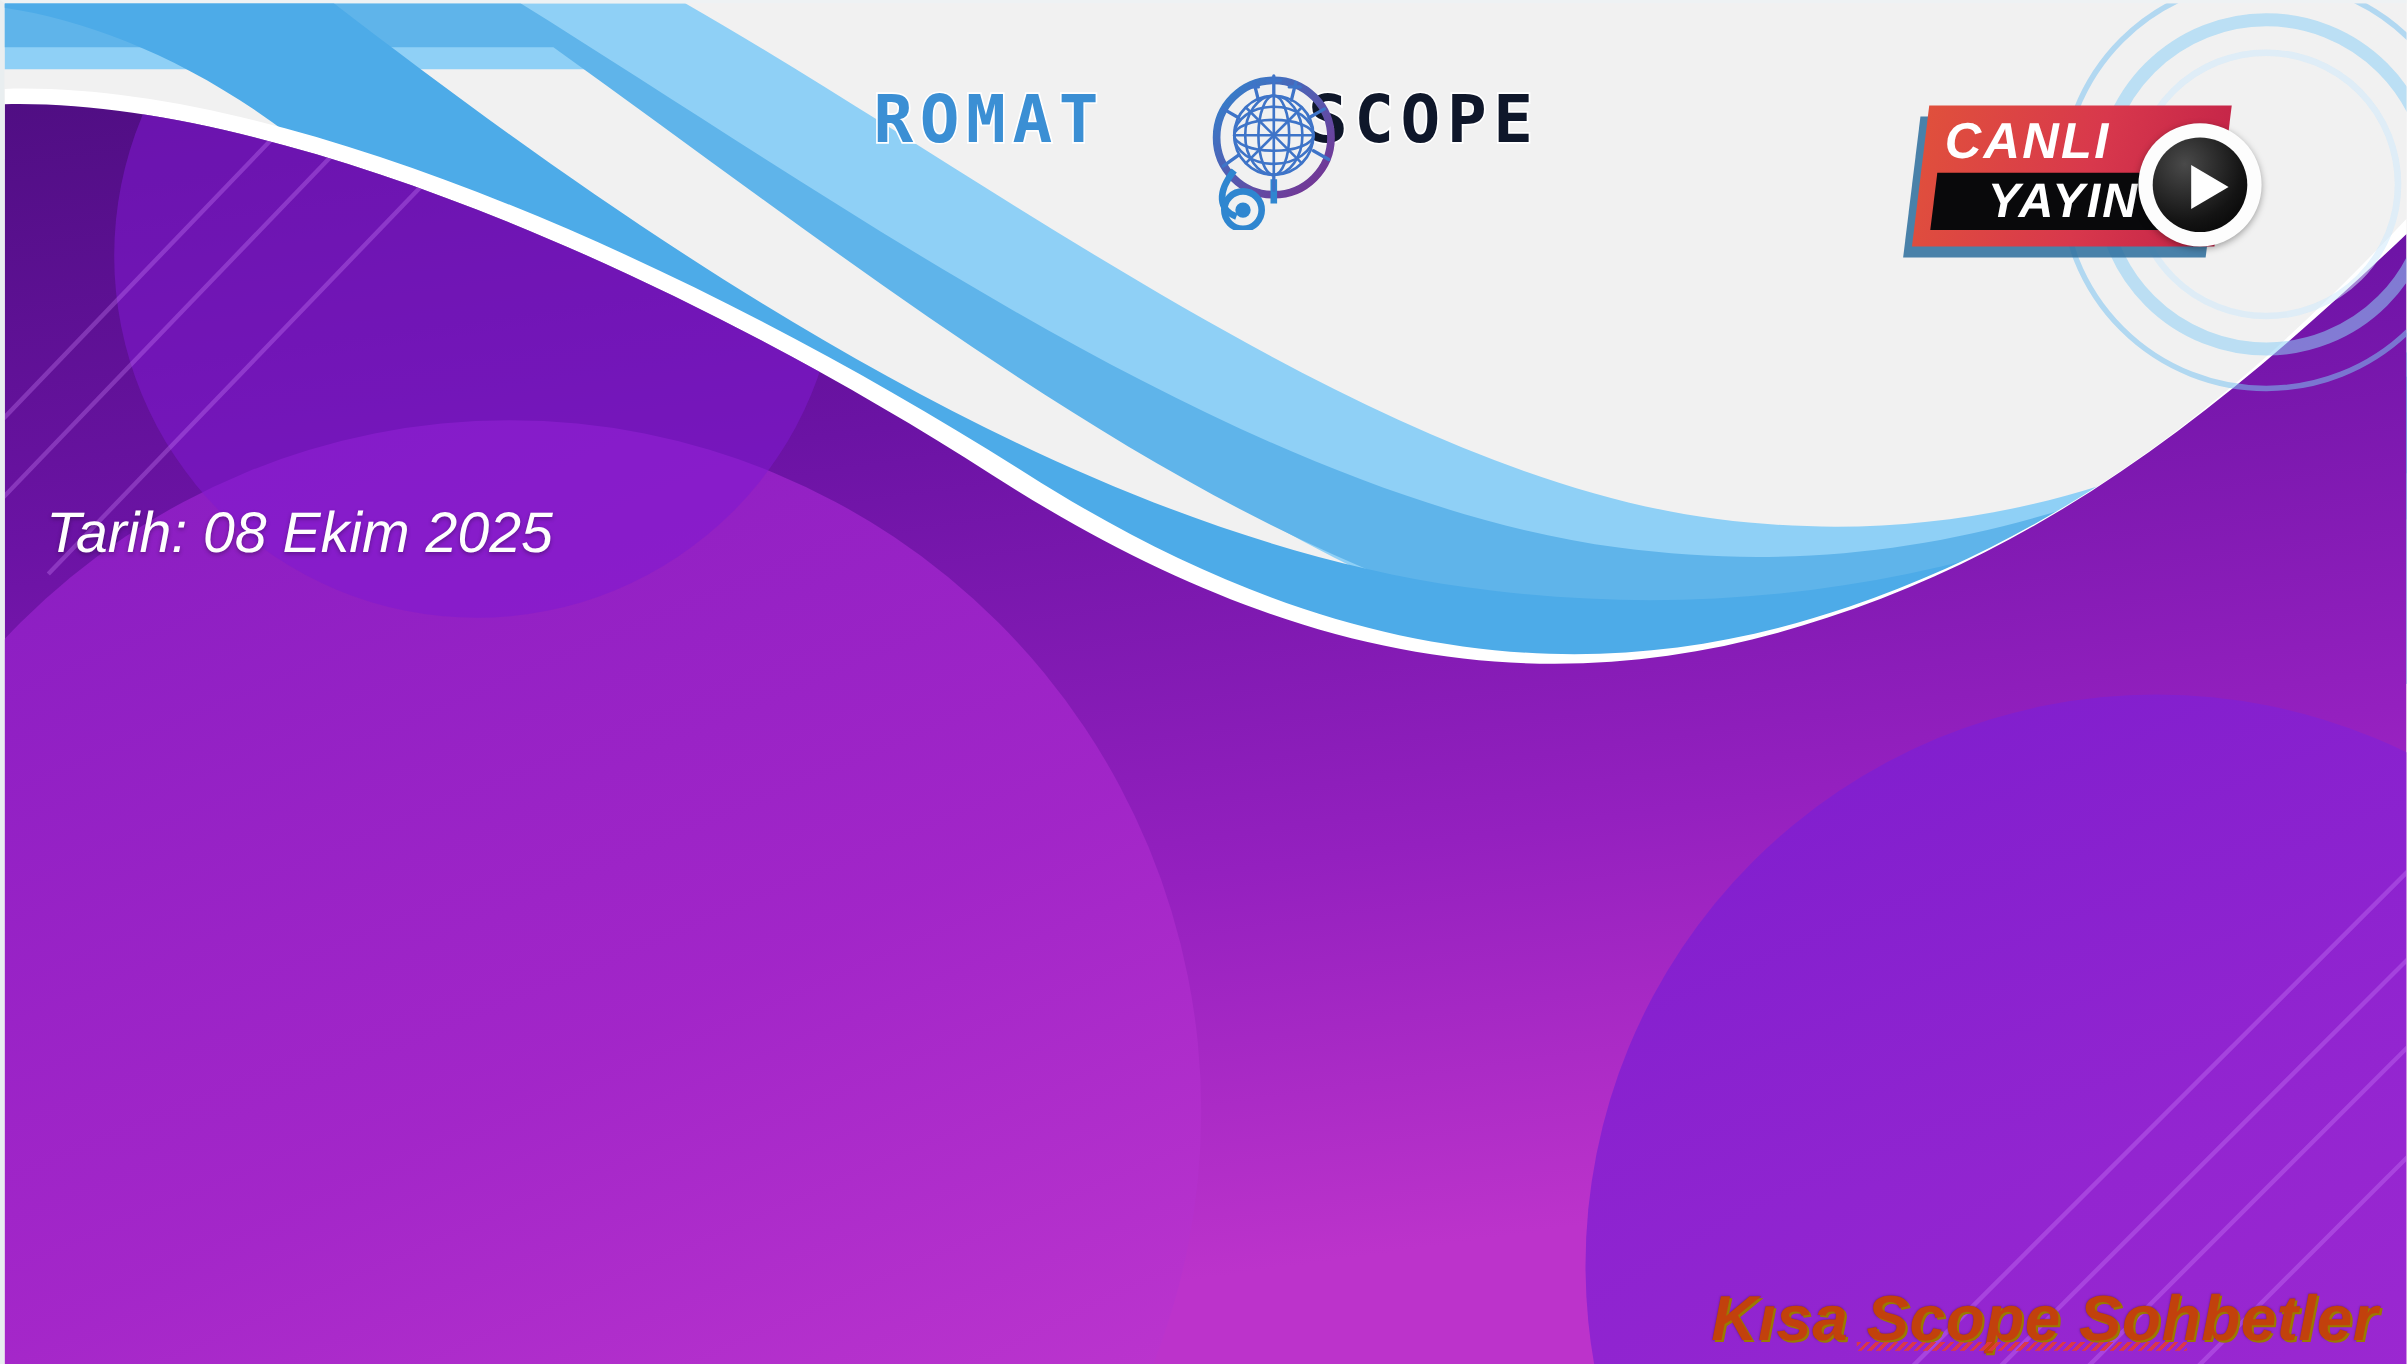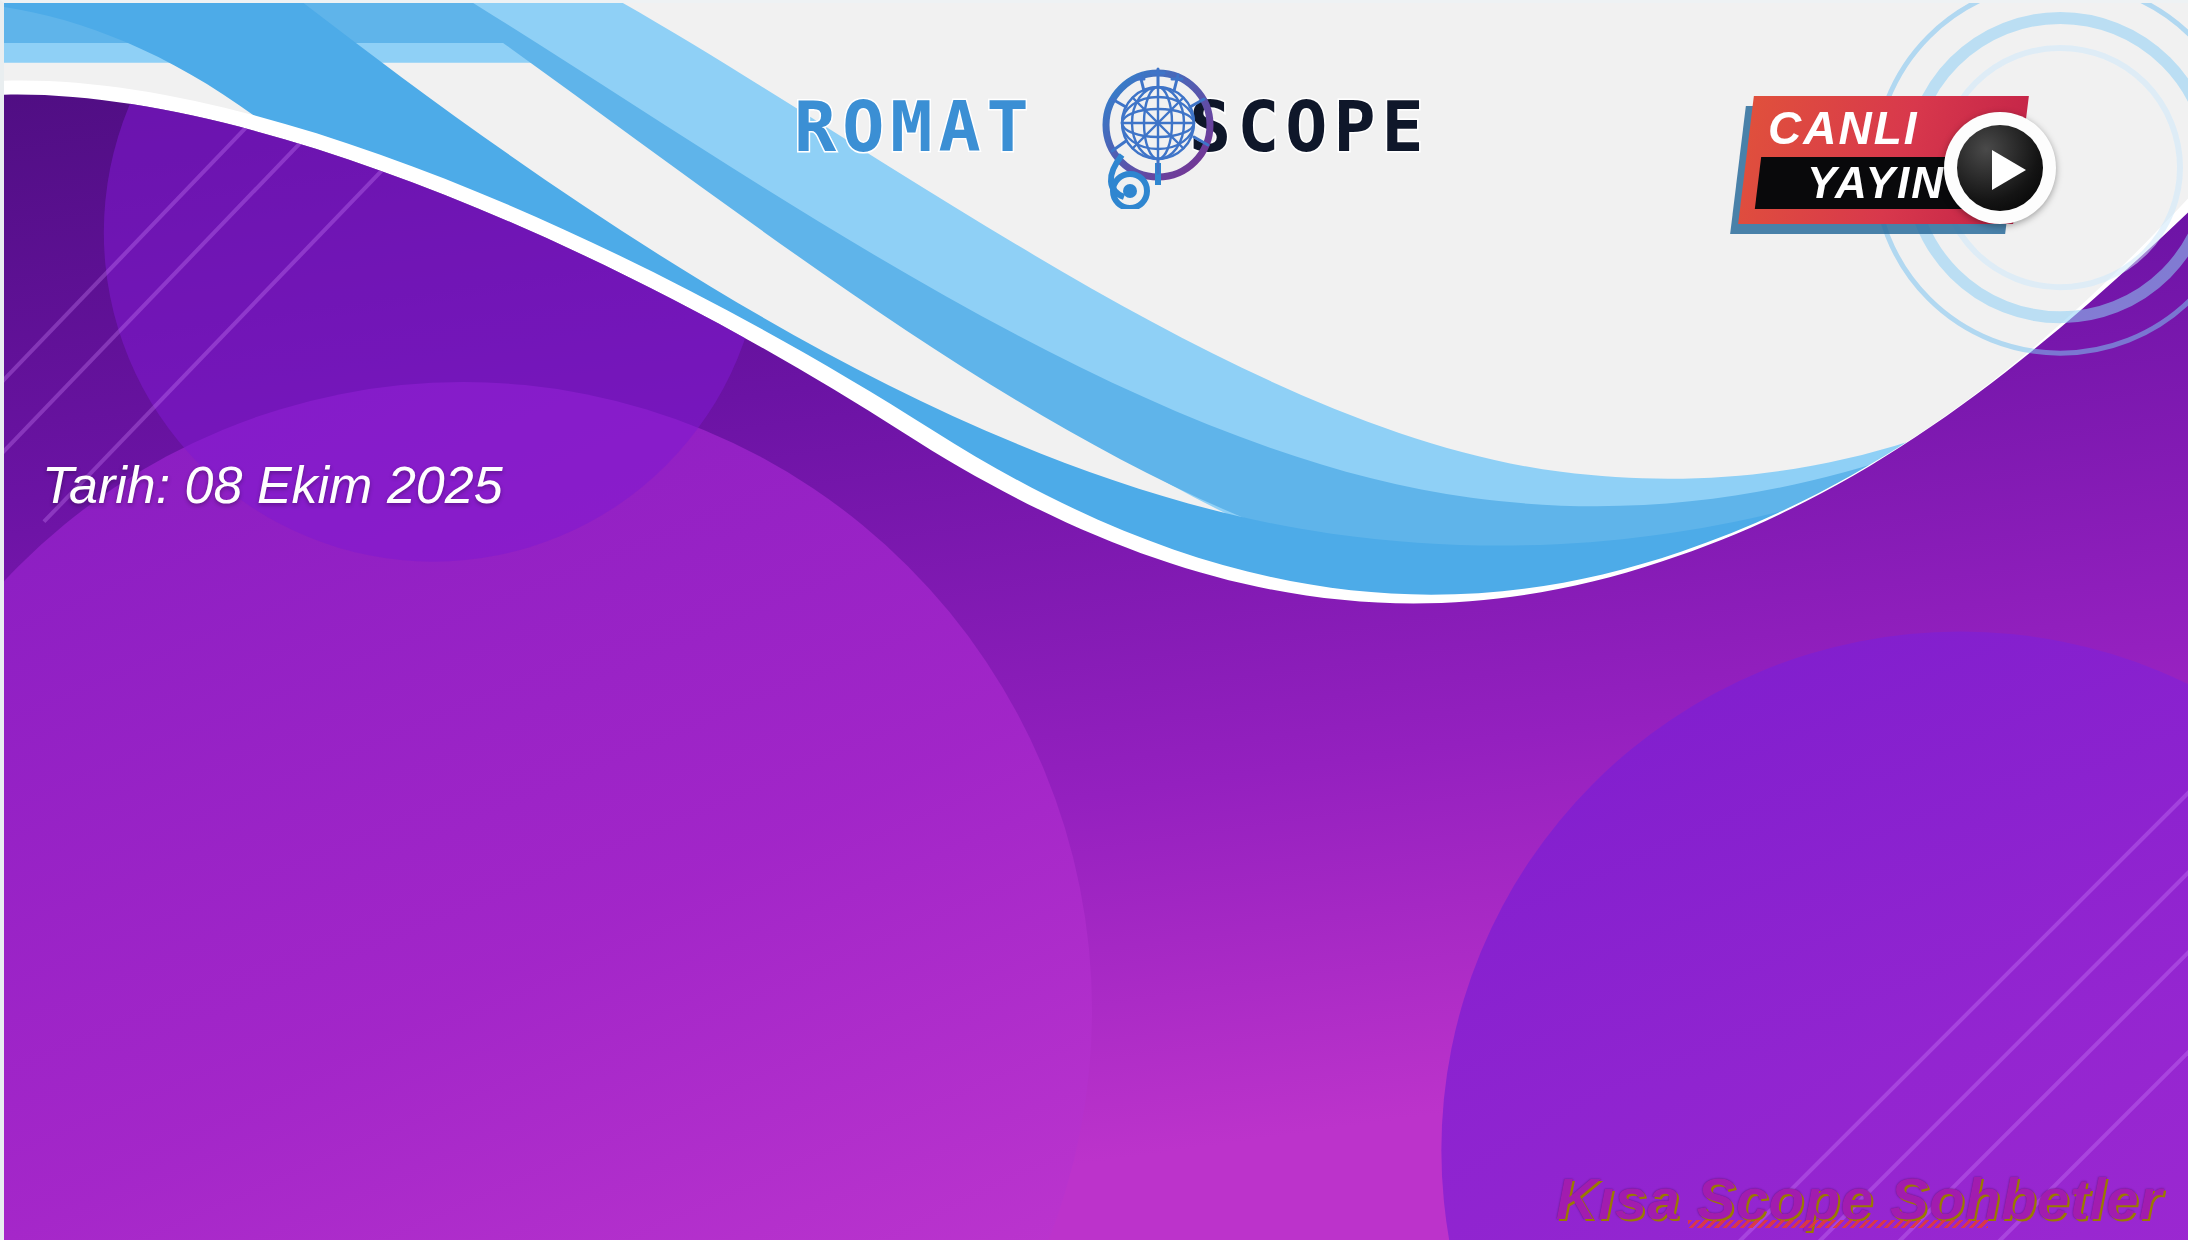--- a/index.html
+++ b/index.html
@@ -4,22 +4,22 @@
 <style>
   html,body{margin:0;padding:0;background:#ffffff;}
   body{font-family:"Liberation Sans",sans-serif;}
   .stage{position:relative;width:2188px;height:1240px;overflow:hidden;background:#f1f1f1;
          border-left:4px solid #e9eef0;border-top:3px solid #eef2f4;box-sizing:border-box;}
   .layer{position:absolute;inset:0;}
   svg.layer{width:100%;height:100%;display:block;}
 
   
   .logo{position:absolute;left:790px;top:58px;width:860px;height:150px;}
-  .logo-word{position:absolute;top:31px;font-family:"DejaVu Sans Mono",monospace;
-             font-size:70px;font-weight:bold;letter-spacing:6px;line-height:1;
+  .logo-word{position:absolute;top:18px;font-family:"DejaVu Sans Mono",monospace;
+             font-size:60px;font-weight:bold;letter-spacing:6px;line-height:1;
              -webkit-text-stroke:3px #ffffff;paint-order:stroke fill;}
   .logo-romat{left:0px;color:#3b8fd4;}
   .logo-scope{left:395px;color:#0f172a;}
   .logo-mark{position:absolute;left:288px;top:-2px;width:150px;height:150px;}
 
   
   .live{position:absolute;left:1742px;top:93px;width:340px;height:135px;}
   .live-shadow{position:absolute;left:-8px;top:10px;width:275px;height:128px;
                background:#2b6d9c;opacity:.85;transform:skewX(-7deg);}
   .live-red{position:absolute;left:0;top:0;width:275px;height:128px;
@@ -45,21 +45,21 @@
             border-bottom:20px solid transparent;}
 
   
   .content{position:absolute;left:38px;top:452px;width:1790px;color:#fefefe;
            font-size:52px;line-height:1.17;text-shadow:0 2px 4px rgba(0,0,0,.30);}
   .content .ln{display:block;white-space:pre-wrap;font-style:italic;}
   .gap{display:block;height:52px;}
 
   
   .footer{position:absolute;right:26px;bottom:8px;font-size:58px;font-weight:bold;
-          font-style:italic;color:#a21caf;letter-spacing:.5px;
+          font-style:italic;color:#c2410c;letter-spacing:.5px;
           text-shadow:2px 2px 0 #9a7a00, 0 0 2px rgba(0,0,0,.4);}
   .sq{position:absolute;left:132px;bottom:4px;width:300px;height:8px;
       background:repeating-linear-gradient(135deg,#e03a3a 0 3px,transparent 3px 6px);
       opacity:.9;}
 </style>
 </head>
 <body>
 
 <div class="stage">
 

